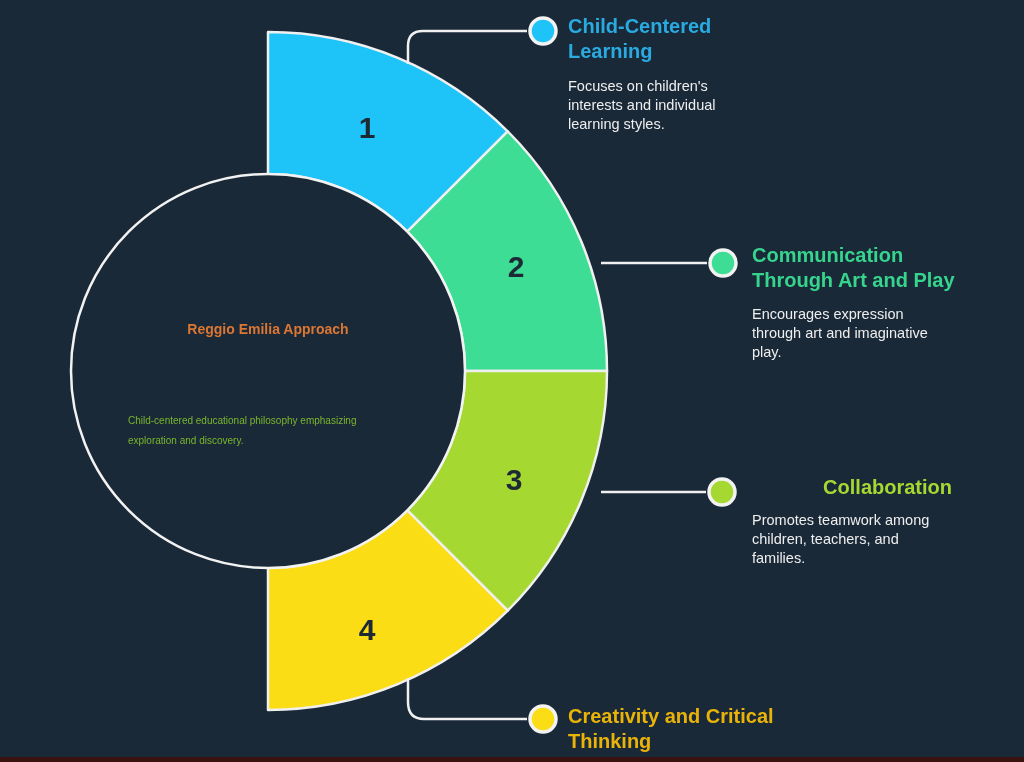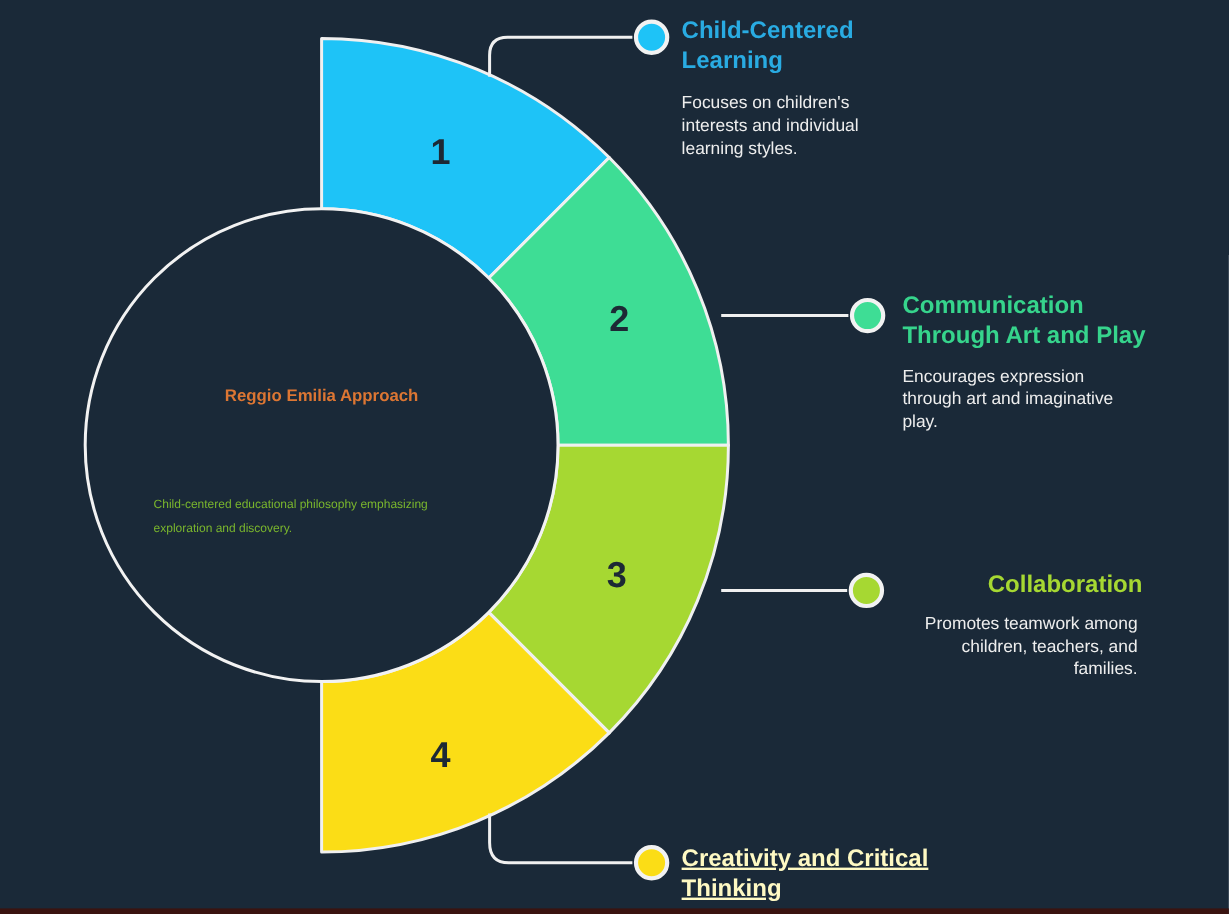--- a/index.html
+++ b/index.html
@@ -42,21 +42,21 @@
   .section-desc {
     font-size: 14.5px; line-height: 19px;
     margin-top: 14px;
   }
   .s1 { left: 568px; top: 14px;  width: 175px; }
   .s2 { left: 752px; top: 243px; width: 218px; }
   .s3 { left: 752px; top: 475px; width: 200px; }
   .s4 { left: 568px; top: 704px; width: 218px; }
   .s1 .section-desc { margin-top: 13px; width: 168px; }
   .s2 .section-desc { margin-top: 12px; width: 200px; }
-  .s3 .section-desc { margin-top: 11px; width: 196px; text-align: right; }
+  .s3 .section-desc { margin-top: 11px; width: 196px; }
 
   .bottom-bar {
     position: absolute;
     left: 0; bottom: 0; width: 1024px; height: 5px;
   }
 </style>
 </head>
 <body>
 
 <div class="page" style="background: rgb(26, 41, 56);">
@@ -103,17 +103,17 @@
     <div class="section-title" style="color: rgb(41, 171, 226);">Child-Centered Learning</div>
     <div class="section-desc" style="color: rgb(238, 238, 238);">Focuses on children's interests and individual learning styles.</div>
   </div>
 
   <div class="section s3">
     <div class="section-title" style="color: rgb(166, 216, 50); text-align: right;">Collaboration</div>
     <div class="section-desc" style="color: rgb(238, 238, 238);">Promotes teamwork among children, teachers, and families.</div>
   </div>
 
   <div class="section s4">
-    <div class="section-title" style="color: #fef9c3; text-decoration: underline;">Creativity and Critical Thinking</div>
+    <div class="section-title" style="color: #eab308;">Creativity and Critical Thinking</div>
   </div>
 
   <div class="bottom-bar" style="background: rgb(58, 19, 16);"></div>
 </div>
 
 </body></html>

